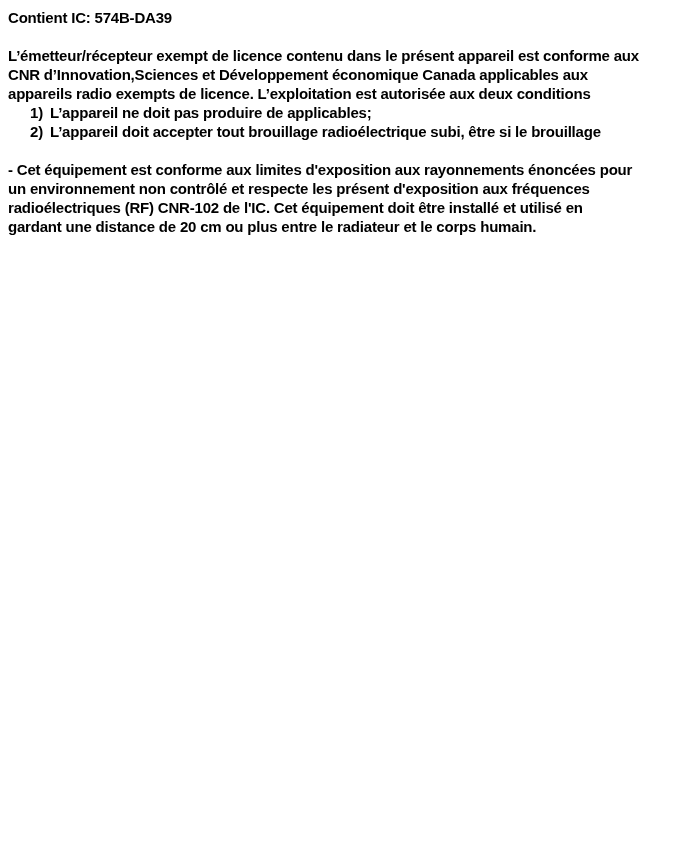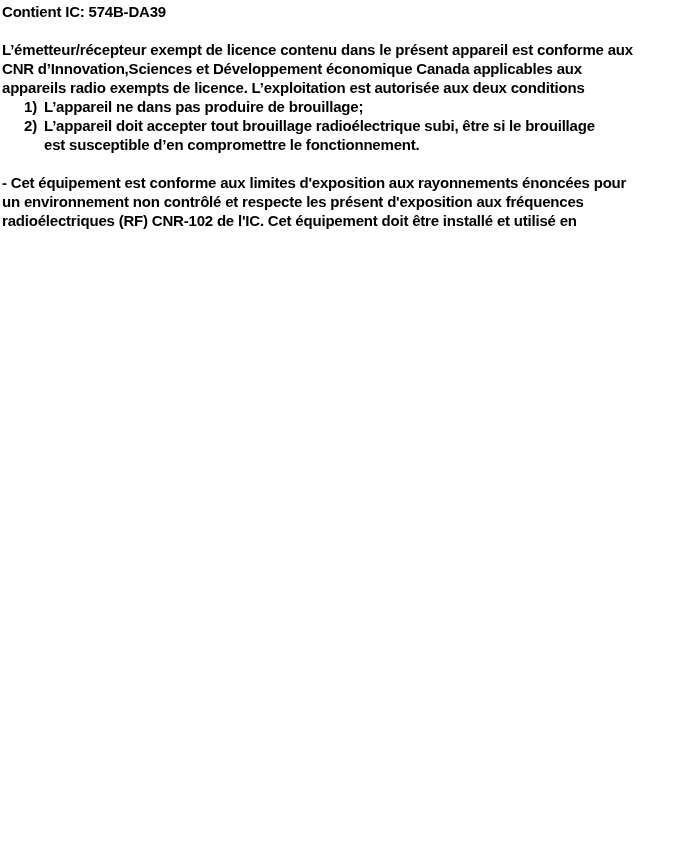--- a/index.html
+++ b/index.html
@@ -4,21 +4,21 @@
 <style>
   html, body { margin: 0; padding: 0; }
   body {
     width: 684px;
     height: 854px;
     background: #ffffff;
     overflow: hidden;
     font-family: "Liberation Sans", sans-serif;
   }
   .doc {
-    padding: 2px;
+    padding: 8px;
     color: #000000;
     font-size: 15px;
     font-weight: 700;
     line-height: 19px;
     letter-spacing: -0.2px;
   }
   .line  { white-space: pre; min-height: 19px; }
   .blank { height: 19px; }
   .cond  { display: flex; padding-left: 22px; }
   .cond .num { flex: 0 0 20px; width: 20px; }
@@ -33,29 +33,29 @@
   <div class="line">Contient IC: 574B-DA39</div>
 
   <div class="blank"></div>
 
   <div class="line">L’émetteur/récepteur exempt de licence contenu dans le présent appareil est conforme aux</div>
   <div class="line">CNR d’Innovation,Sciences et Développement économique Canada applicables aux</div>
   <div class="line">appareils radio exempts de licence. L’exploitation est autorisée aux deux conditions</div>
 
   <div class="cond">
     <span class="num">1)</span>
-    <span class="txt">L’appareil ne dans pas produire de brouillage;</span>
+    <span class="txt">L’appareil ne doit pas produire de applicables;</span>
   </div>
 
   <div class="cond">
     <span class="num">2)</span>
     <span class="txt">L’appareil doit accepter tout brouillage radioélectrique subi, être si le brouillage</span>
   </div>
-  <div class="line cond-cont">est susceptible d’en compromettre le fonctionnement.</div>
 
   <div class="blank"></div>
 
 
   <div class="line">- Cet équipement est conforme aux limites d'exposition aux rayonnements énoncées pour</div>
   <div class="line">un environnement non contrôlé et respecte les présent d'exposition aux fréquences</div>
   <div class="line">radioélectriques (RF) CNR-102 de l'IC. Cet équipement doit être installé et utilisé en</div>
+  <div class="line">gardant une distance de 20 cm ou plus entre le radiateur et le corps humain.</div>
 
 </div>
 
 </body></html>

